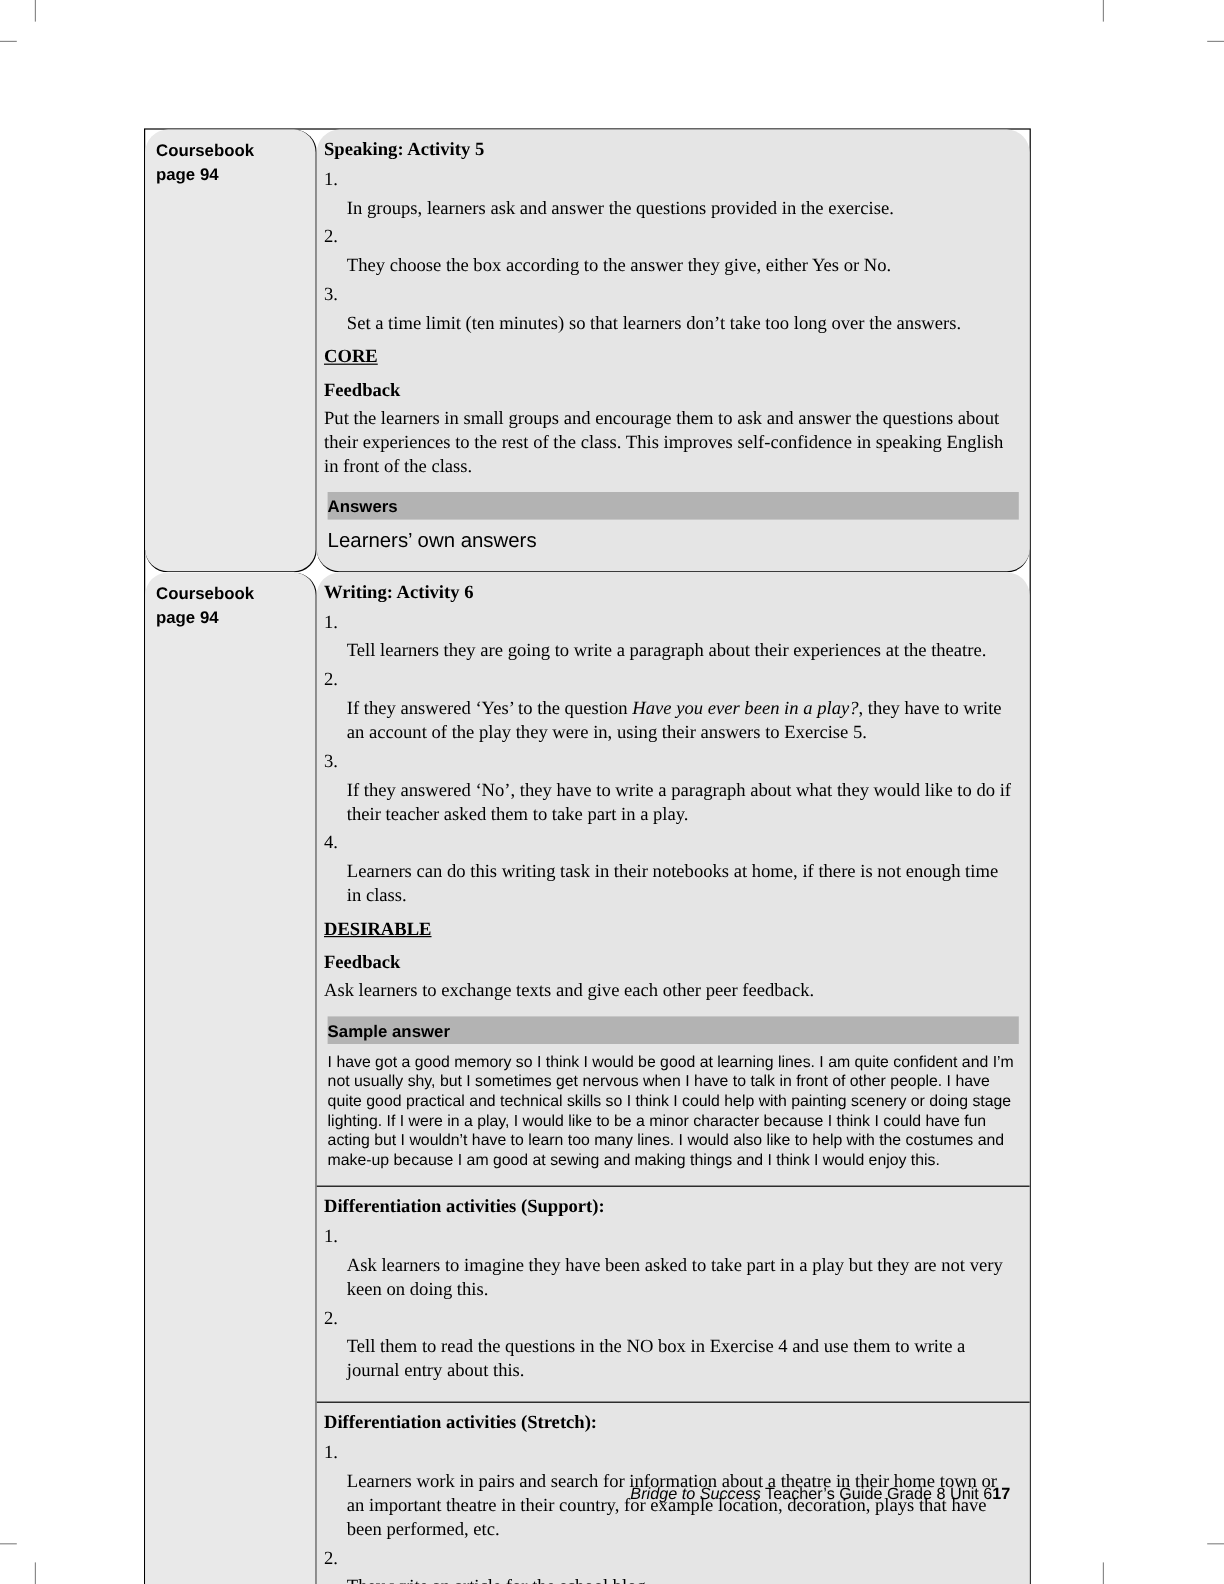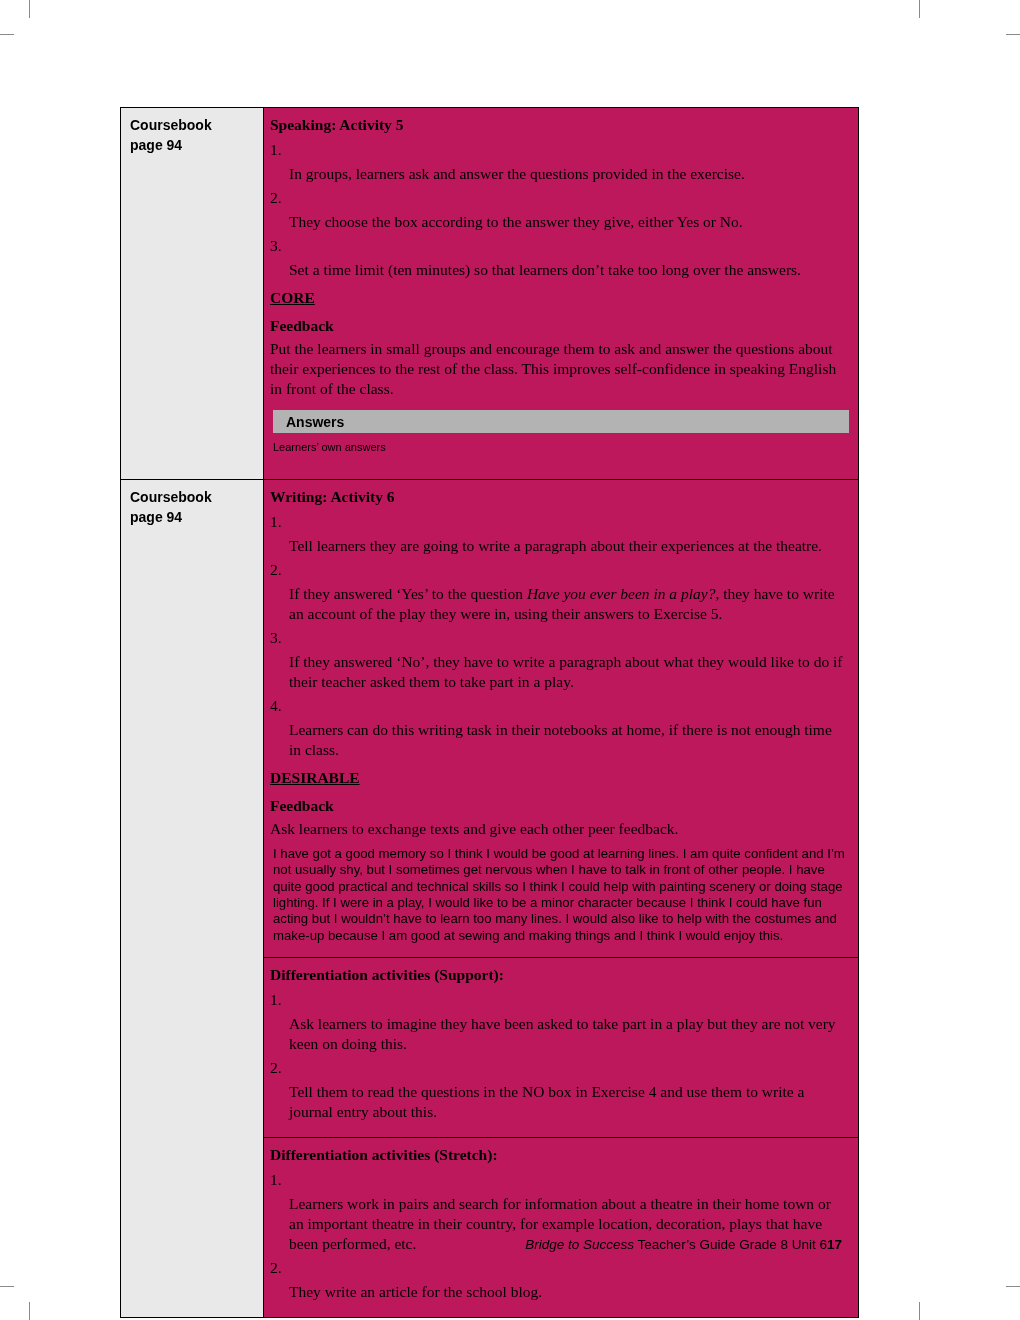--- a/index.html
+++ b/index.html
@@ -13,52 +13,52 @@
   .crop { position:absolute; background:#8a8a8a; }
   .crop.v { width:1px; height:18px; }
   .crop.h { width:14px; height:1px; }
 
   
   .doc-table {
     position:absolute; left:120px; top:107px; width:739px;
     border:1.4px solid #000;
     display:grid; grid-template-columns:143px 1fr;
   }
-  .cell { min-width:0; }
+  .cell { min-width:0;border-radius:19px; }
   .sidebar-cell {
     background:#e9e9e9; border-right:1.4px solid #000;
     padding:8px 9px;
     font-family:"Liberation Sans", sans-serif;
     font-weight:bold; font-size:14px; line-height:1.42;
   }
   .row-top { border-bottom:1.4px solid #000; }
-  .content-cell { background:#be185d; font-size:15.5px; line-height:1.29; }
+  .content-cell { background:#e5e5e5; font-size:15.5px; line-height:1.29; }
   .section { padding:7px 9px 11px 6px; }
   .section + .section { border-top:1.4px solid #000; }
   .row1-height { min-height:266px; }
 
   .h-serif { font-weight:bold; margin-bottom:5px; }
   .step { display:flex; margin:3px 0 4px 0; }
   .step-num { flex:0 0 19px; }
   .step-text { flex:1; padding-right:2px;margin-top:24px; }
   .level-label { font-weight:bold; margin-top:8px;text-decoration:underline; }
   .fb-head { font-weight:bold; margin-top:8px; margin-bottom:3px; }
   .fb-text { margin-top:1px; }
 
   .gray-bar {
     background:#b3b3b3;
     font-family:"Liberation Sans", sans-serif;
     font-weight:bold; font-size:14px; line-height:1;
-    padding:5px 8px 4px 13px;
+    padding:5px 8px 4px 0;
     margin:11px 0 0 3px;
   }
   .sans-line {
     font-family:"Liberation Sans", sans-serif;
-    font-size:11px; line-height:1.3;
-    margin:7px 0 14px 3px;
+    font-size:17px; line-height:1.3;
+    margin:7px 0 3px 3px;
   }
   .sample-text {
     font-family:"Liberation Sans", sans-serif;
     font-size:13.2px; line-height:1.24;
     margin:7px 0 2px 3px;
   }
 
   
   .footer {
     position:absolute; top:1237px; right:178px;
@@ -137,20 +137,21 @@
       </div>
       <div class="step">
         <span class="step-num">4.</span>
         <span class="step-text">Learners can do this writing task in their notebooks at home, if there is not enough time in class.</span>
       </div>
 
       <div class="level-label">DESIRABLE</div>
       <div class="fb-head">Feedback</div>
       <div class="fb-text">Ask learners to exchange texts and give each other peer feedback.</div>
 
+      <div class="gray-bar">Sample answer</div>
       <div class="sample-text">I have got a good memory so I think I would be good at learning lines. I am quite confident and I’m not usually shy, but I sometimes get nervous when I have to talk in front of other people. I have quite good practical and technical skills so I think I could help with painting scenery or doing stage lighting.  If I were in a play, I would like to be a minor character because I think I could have fun acting but I wouldn’t have to learn too many lines. I would also like to help with the costumes and make-up because I am good at sewing and making things and I think I would enjoy this.</div>
     </div>
 
     <div class="section">
       <div class="h-serif">Differentiation activities (Support):</div>
       <div class="step">
         <span class="step-num">1.</span>
         <span class="step-text">Ask learners to imagine they have been asked to take part in a play but they are not very keen on doing this.</span>
       </div>
       <div class="step">

